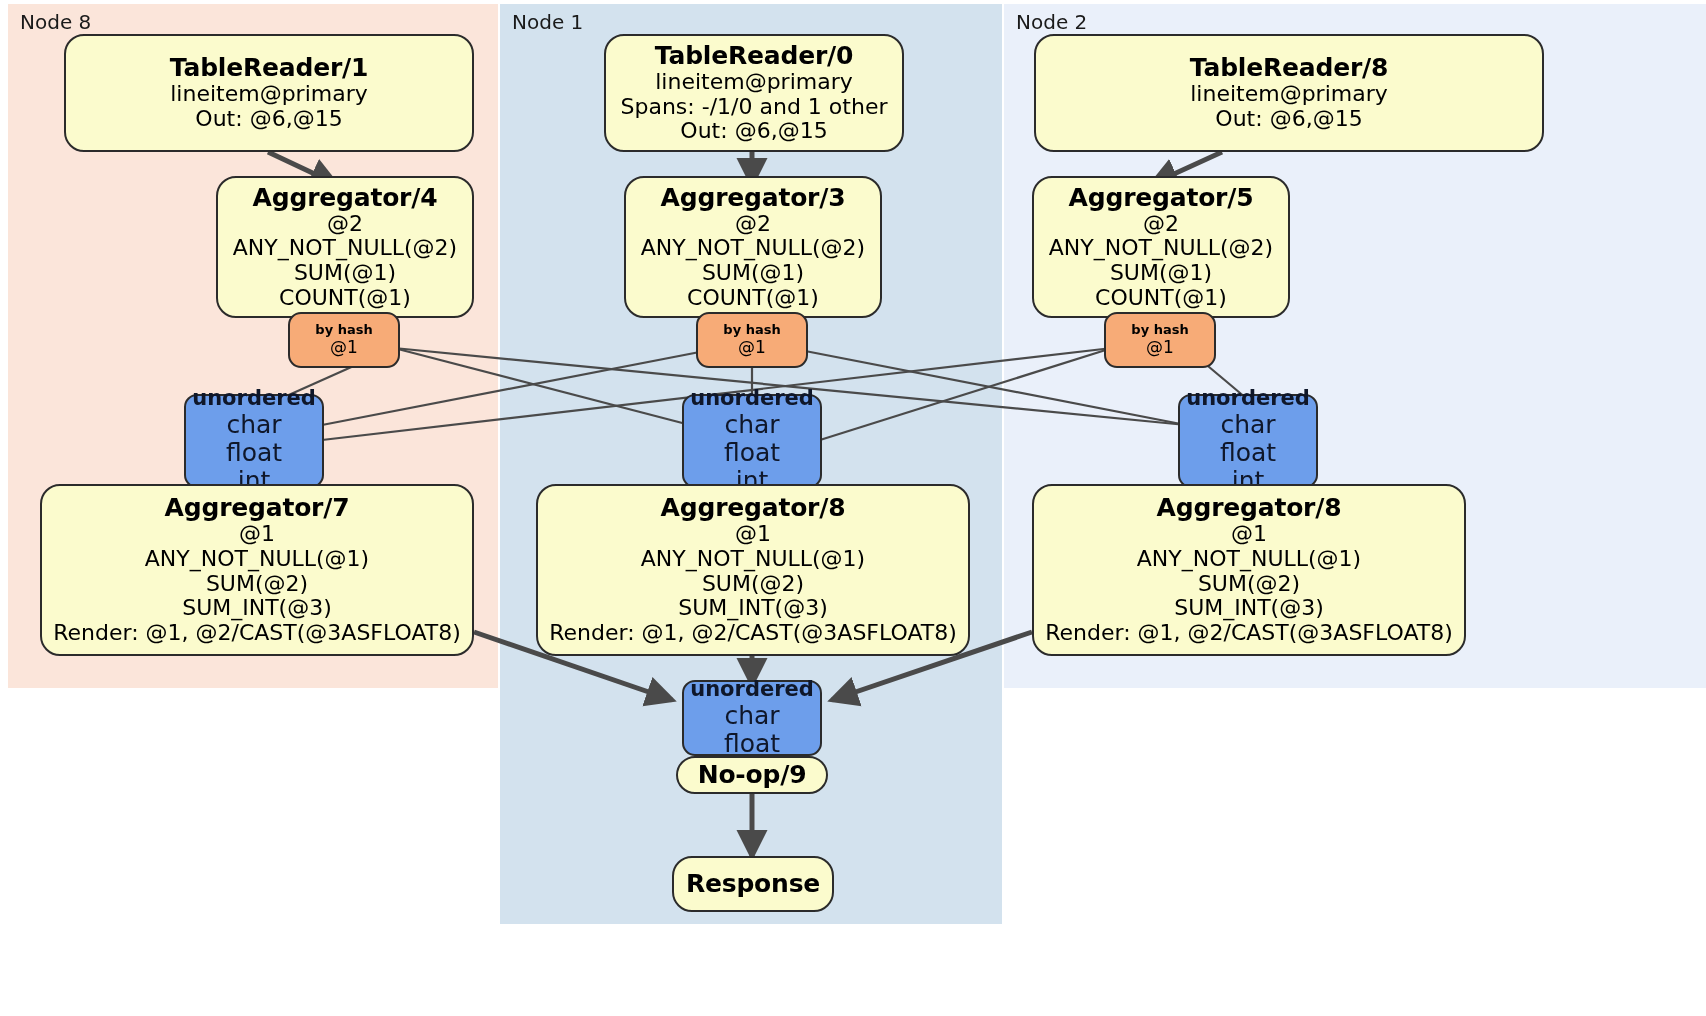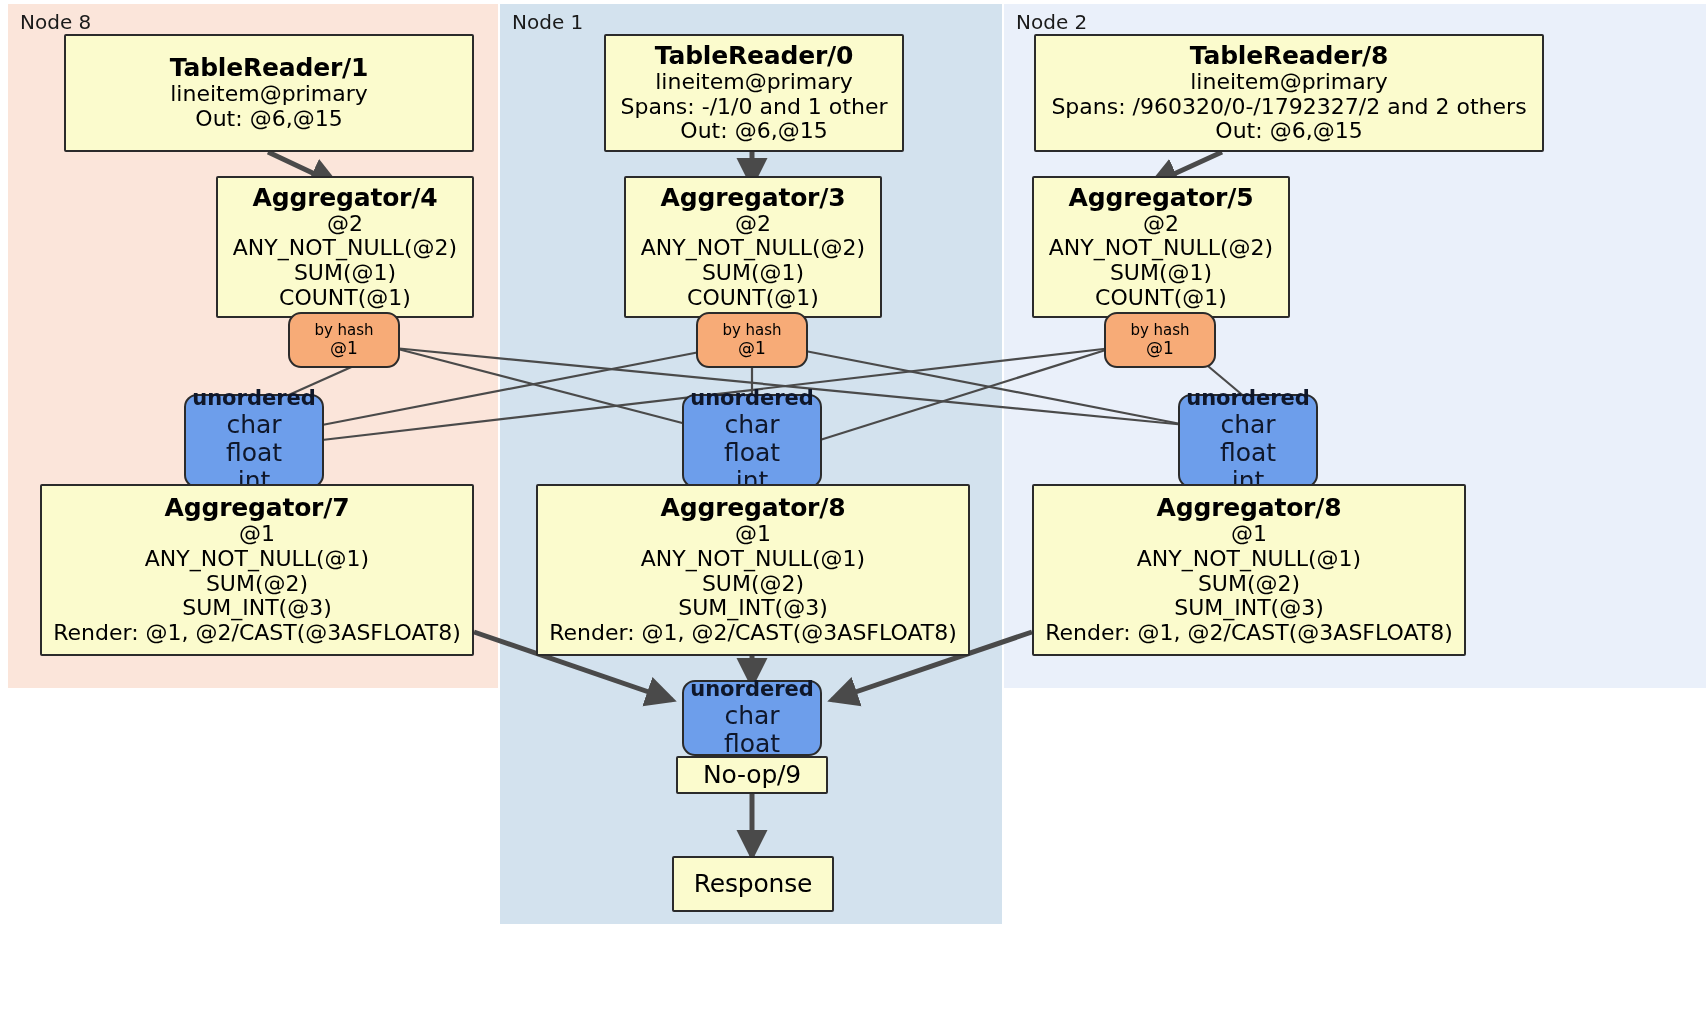--- a/index.html
+++ b/index.html
@@ -41,21 +41,21 @@
     height: 1016px;
     pointer-events: none;
   }
 
   
   .box {
     position: absolute;
     box-sizing: border-box;
     text-align: center;
     border: 2px solid #2b2b2b;
-    border-radius: 2px;
+    border-radius: 20px;
     display: flex;
     flex-direction: column;
     justify-content: center;
     align-items: center;
     line-height: 1.12;
   }
   .proc {
     background: #fbfbcd;
     color: #000000;
   }
@@ -67,43 +67,43 @@
   .proc .det {
     font-size: 22px;
   }
 
   .router {
     background: #f7ab77;
     border-radius: 13px;
     color: #000000;
   }
   .router .title {
-    font-weight: normal;
-    font-size: 15px;
+    font-weight: bold;
+    font-size: 13px;
   }
   .router .det {
     font-size: 17px;
   }
 
   .sync {
     background: #6d9eeb;
     border-radius: 13px;
     color: #0f172a;
   }
   .sync .title {
     font-weight: bold;
     font-size: 21px;
   }
   .sync .det {
     font-size: 25px;
     text-align: center;
   }
 
   .small-proc .title {
-    font-weight: normal;
+    font-weight: bold;
     font-size: 25px;
   }
 </style>
 </head>
 <body>
 
 <div id="canvas">
 
   <div class="panel" style="left:8px; top:4px; width:490px; height:684px; background:#fbe5da;"></div>
   <div class="panel" style="left:500px; top:4px; width:502px; height:920px; background:#d3e2ee;"></div>
@@ -152,21 +152,20 @@
   <div class="box proc" style="left:604px; top:34px; width:300px; height:118px;">
     <div class="title">TableReader/0</div>
     <div class="det">lineitem@primary</div>
     <div class="det">Spans: -/1/0 and 1 other</div>
     <div class="det">Out: @6,@15</div>
   </div>
 
   <div class="box proc" style="left:1034px; top:34px; width:510px; height:118px;">
     <div class="title">TableReader/8</div>
     <div class="det">lineitem@primary</div>
-    <div class="det">Spans: /960320/0-/1792327/2 and 2 others</div>
     <div class="det">Out: @6,@15</div>
   </div>
 
   <div class="box proc" style="left:216px; top:176px; width:258px; height:142px;">
     <div class="title">Aggregator/4</div>
     <div class="det">@2</div>
     <div class="det">ANY_NOT_NULL(@2)</div>
     <div class="det">SUM(@1)</div>
     <div class="det">COUNT(@1)</div>
   </div>

